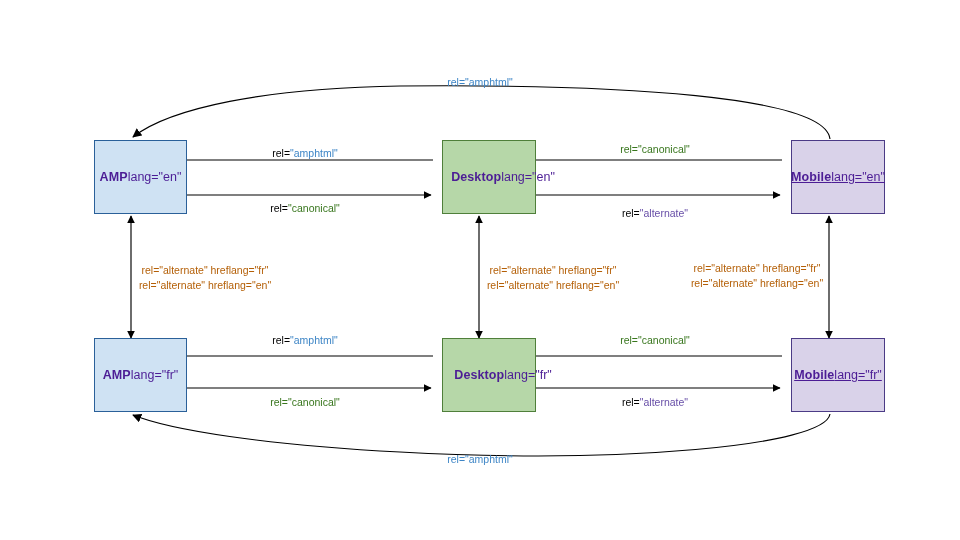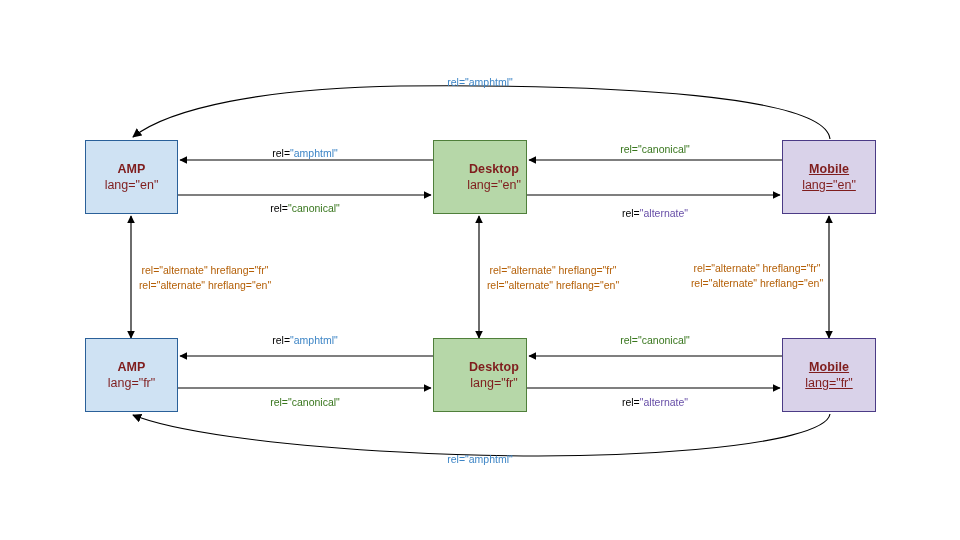--- a/index.html
+++ b/index.html
@@ -23,28 +23,28 @@
   #svg-layer {
     position: absolute;
     left: 0; top: 0;
     width: 960px;
     height: 540px;
   }
   .node {
     position: absolute;
     box-sizing: border-box;
     display: flex;
-    flex-direction: column;
     align-items: center;
     justify-content: center;
     line-height: 1.32;
     font-size: 12.5px;
-    color: #7f1d1d;
+    color: #4c1d95;
     border-width: 1.4px;
     border-style: solid;
+    margin-left: 9px;
   }
   .node .n-title {
     font-weight: bold;
     font-size: 12.5px;
     letter-spacing: 0.1px;
   }
   .node .n-sub {
     font-weight: normal;
     font-size: 12.5px;
   }

